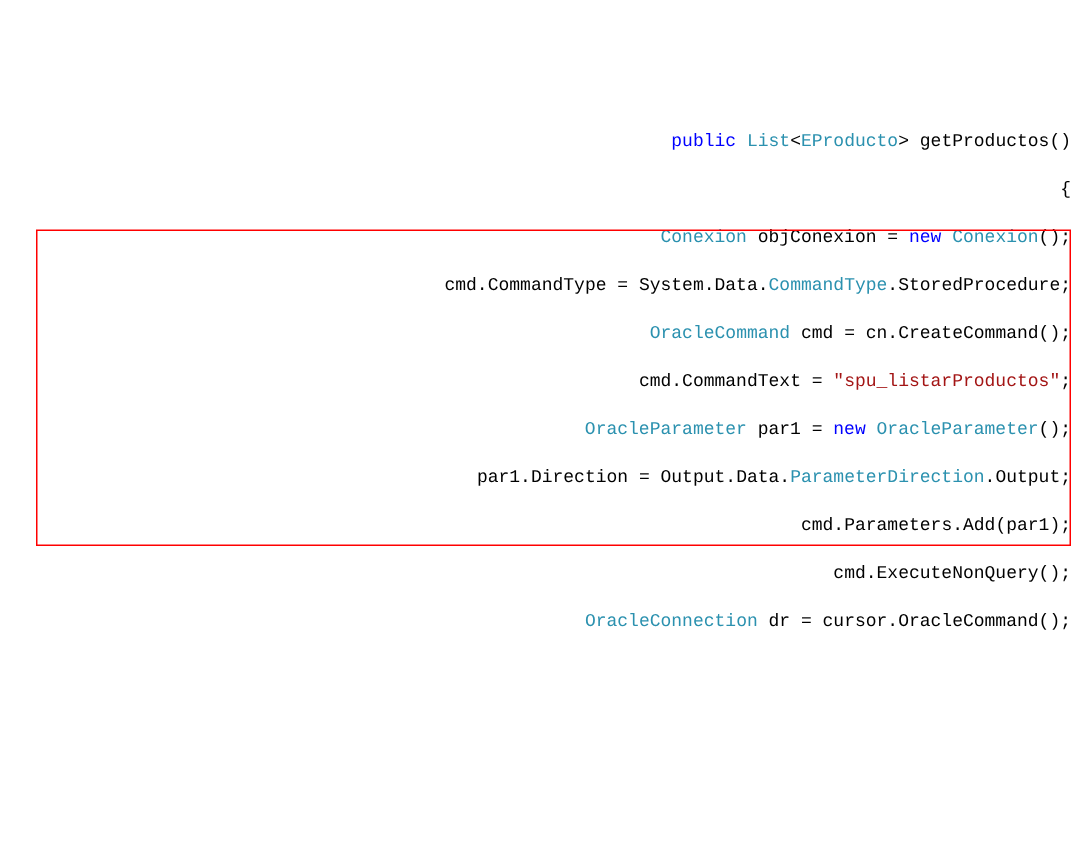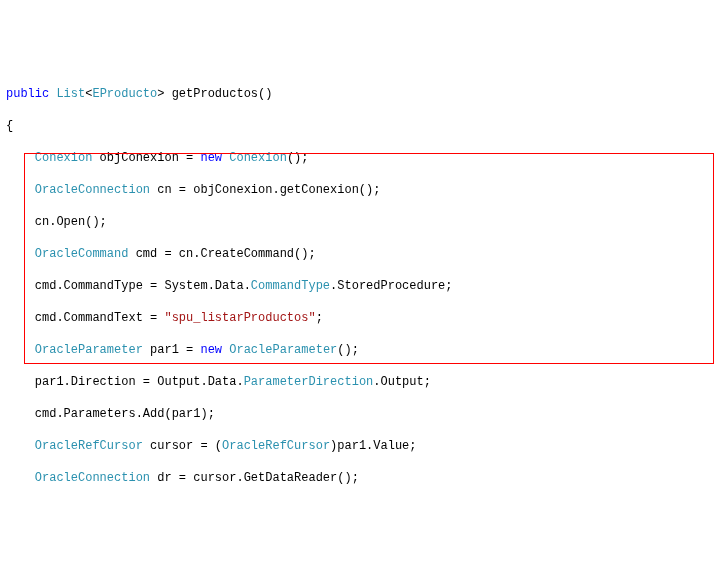--- a/index.html
+++ b/index.html
@@ -9,50 +9,48 @@
     font-size: 12px;
     line-height: 16px;
     background: #ffffff;
     color: #000000;
     white-space: pre;
   }
   .code-container {
     position: relative;
     width: 708px;
   }
-  .line { display: block; }
+  .line { display: block; text-align: right; }
   .kw { color: #0000ff; }
   .type { color: #2b91af; }
   .str { color: #a31515; }
   .highlight-box {
     position: absolute;
     border: 1px solid #ff0000;
     pointer-events: none;
     box-sizing: border-box;
   }
 </style>
 </head>
 <body>
 
 
 
 <div class="code-container">
 <span class="line"><span class="kw">public</span><span> </span><span class="type">List</span><span>&lt;</span><span class="type">EProducto</span><span>&gt; getProductos()</span></span>
 <span class="line">{</span>
 <span class="line">    <span class="type">Conexion</span><span> objConexion = </span><span class="kw">new</span><span> </span><span class="type">Conexion</span><span>();</span></span>
-<span class="line">    <span class="type">OracleConnection</span><span> cn = objConexion.getConexion();</span></span>
-<span class="line">    <span>cn.Open();</span></span>
+<span class="line">    <span>cmd.CommandType = System.Data.</span><span class="type">CommandType</span><span>.StoredProcedure;</span></span>
 <span class="line">    <span class="type">OracleCommand</span><span> cmd = cn.CreateCommand();</span></span>
-<span class="line">    <span>cmd.CommandType = System.Data.</span><span class="type">CommandType</span><span>.StoredProcedure;</span></span>
 <span class="line">    <span>cmd.CommandText = </span><span class="str">"spu_listarProductos"</span><span>;</span></span>
 <span class="line">    <span class="type">OracleParameter</span><span> par1 = </span><span class="kw">new</span><span> </span><span class="type">OracleParameter</span><span>();</span></span>
 <span class="line">    <span>par1.Direction = Output.Data.</span><span class="type">ParameterDirection</span><span>.Output;</span></span>
 <span class="line">    <span>cmd.Parameters.Add(par1);</span></span>
-<span class="line">    <span class="type">OracleRefCursor</span><span> cursor = (</span><span class="type">OracleRefCursor</span><span>)par1.Value;</span></span>
-<span class="line">    <span class="type">OracleConnection</span><span> dr = cursor.GetDataReader();</span></span>
+<span class="line">    <span>cmd.ExecuteNonQuery();</span></span>
+<span class="line">    <span class="type">OracleConnection</span><span> dr = cursor.OracleCommand();</span></span>
 
 
 
 
 
 
 
 
 
 

